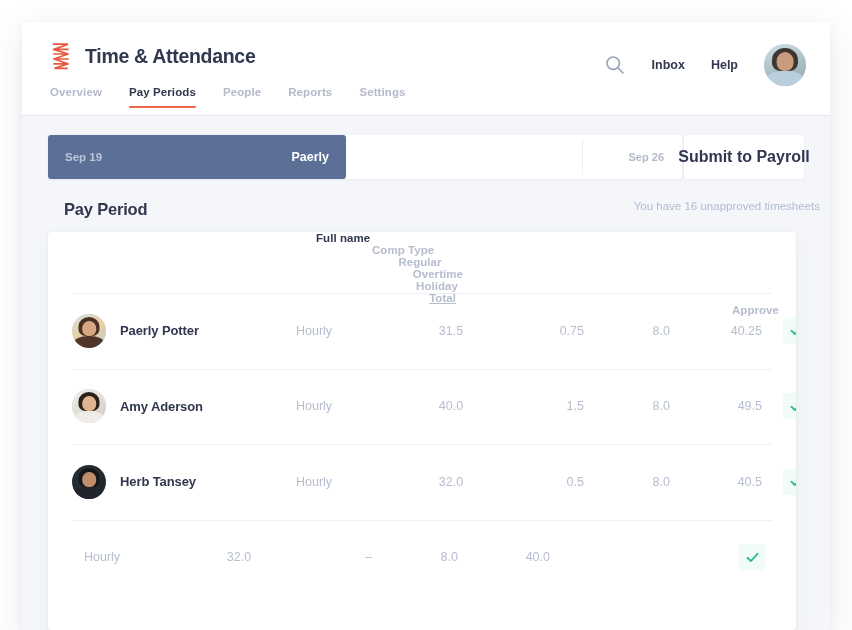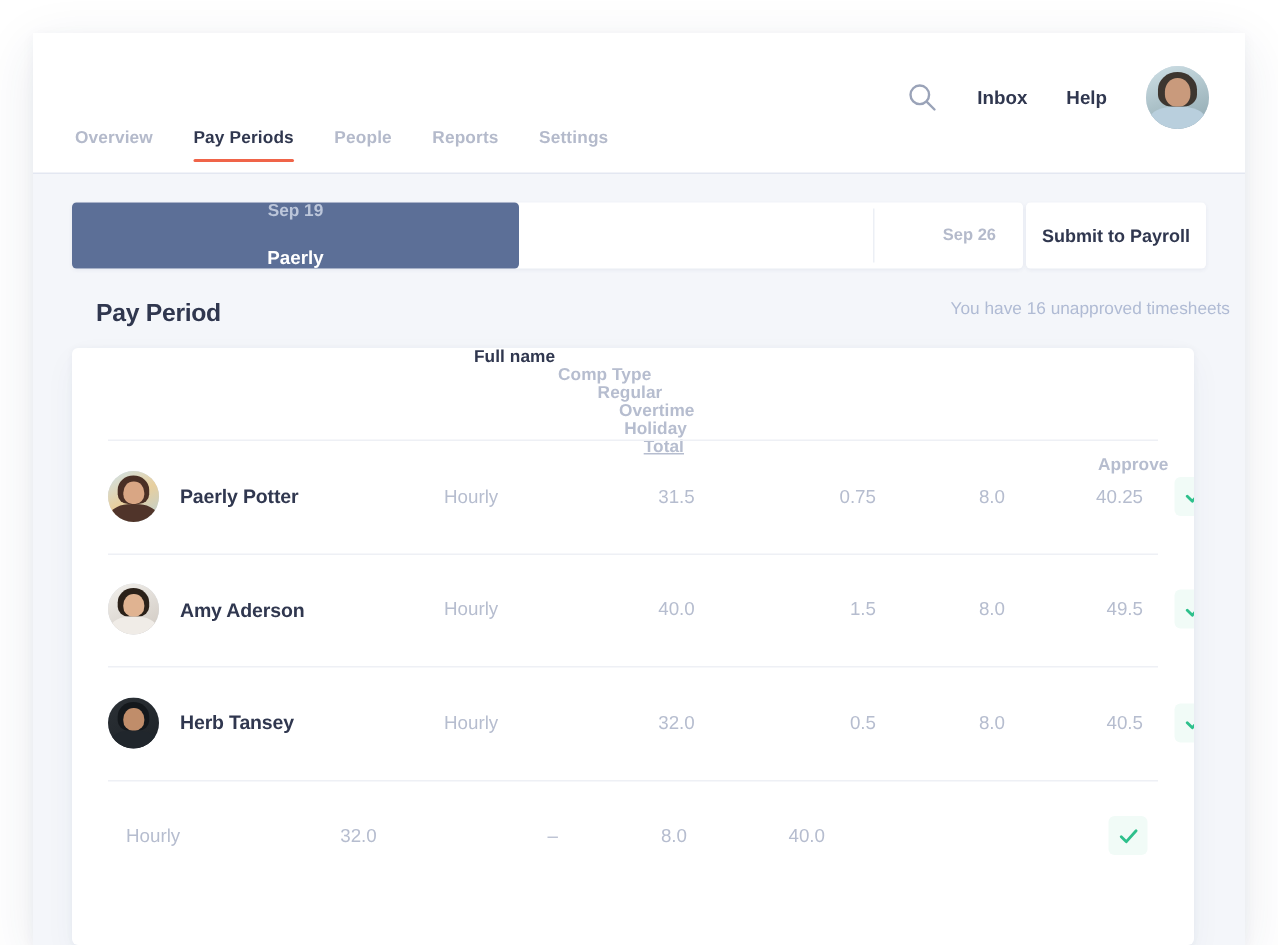--- a/index.html
+++ b/index.html
@@ -147,21 +147,20 @@
     left: 0; top: 0;
     width: 298px;
     height: 44px;
     background: #5c6f97;
     border-radius: 3px;
     display: flex;
     align-items: center;
     justify-content: space-between;
     box-sizing: border-box;
     padding: 0 17px;
-    flex-direction: column;
   }
   .pb-start {
     font-size: 11.5px;
     color: #bcc6da;
     font-weight: 600;
   }
   .pb-today {
     font-size: 12.5px;
     color: #ffffff;
     font-weight: 700;
@@ -189,21 +188,21 @@
     position: absolute;
     right: 0; top: 0;
     width: 120px;
     height: 44px;
     background: #ffffff;
     border-radius: 3px;
     box-shadow: 0 1px 3px rgba(45, 60, 110, 0.07);
     display: flex;
     align-items: center;
     justify-content: center;
-    font-size: 12px;
+    font-size: 16px;
     font-weight: 700;
     color: #30374f;
     cursor: pointer;
     white-space: nowrap;
   }
 
   
   #section-head {
     position: absolute;
     left: 42px;
@@ -347,20 +346,32 @@
     z-index: 2;
   }
 </style>
 </head>
 <body>
 
 <div id="app-canvas">
 
   <div id="app-header">
 
+    <div class="brand-row">
+      <svg class="brand-logo" viewBox="0 0 26 30">
+        <g stroke="#e8573f" stroke-width="1.7" fill="none" stroke-linecap="round">
+          <path d="M5.5 3.2 L20 3.2 L6 8.4 L20 8.4"></path>
+          <path d="M5.5 8.4 L20 13.0"></path>
+          <path d="M6 13.0 L20 13.0 L6 18.0 L20 18.0"></path>
+          <path d="M6 18.0 L20 22.8"></path>
+          <path d="M6 22.8 L20 22.8 L6.5 27.4 L19 27.4"></path>
+        </g>
+      </svg>
+      <div class="brand-title">Time &amp; Attendance</div>
+    </div>
 
     <div class="tabs">
       <div class="tab"><span>Overview</span></div>
       <div class="tab active"><span>Pay Periods</span></div>
       <div class="tab"><span>People</span></div>
       <div class="tab"><span>Reports</span></div>
       <div class="tab"><span>Settings</span></div>
     </div>
 
     <div class="header-right">

